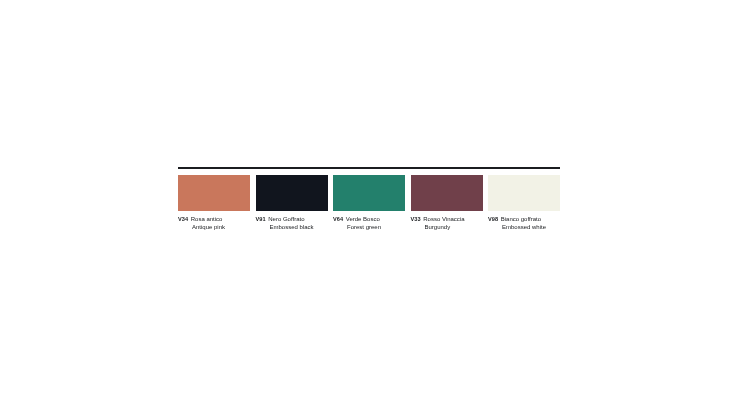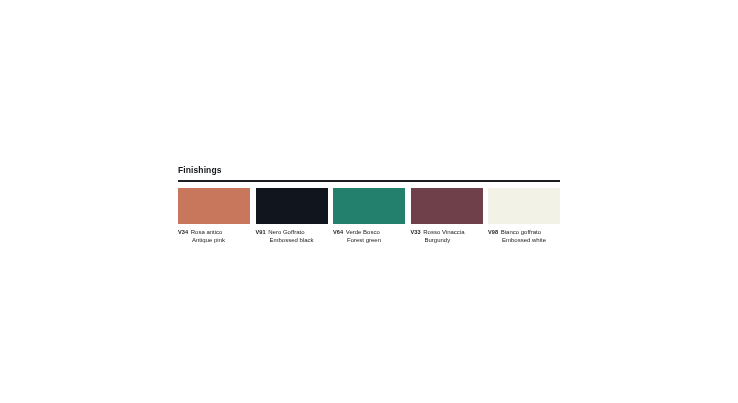--- a/index.html
+++ b/index.html
@@ -90,21 +90,20 @@
     display: block;
     padding-left: 14px;
     font-weight: normal;
   }
 </style>
 </head>
 <body>
 
 <section id="finishings-panel">
 
-  <h2 id="section-heading">Finishings</h2>
 
   <div id="section-divider"></div>
 
   <div id="swatch-row">
 
     <div class="swatch-cell">
       <span class="swatch-chip" style="background:#c9775c;"></span>
       <div class="swatch-label">
         <span class="swatch-line-one">
           <span class="swatch-code">V34</span><span class="swatch-name-it">Rosa antico</span>

